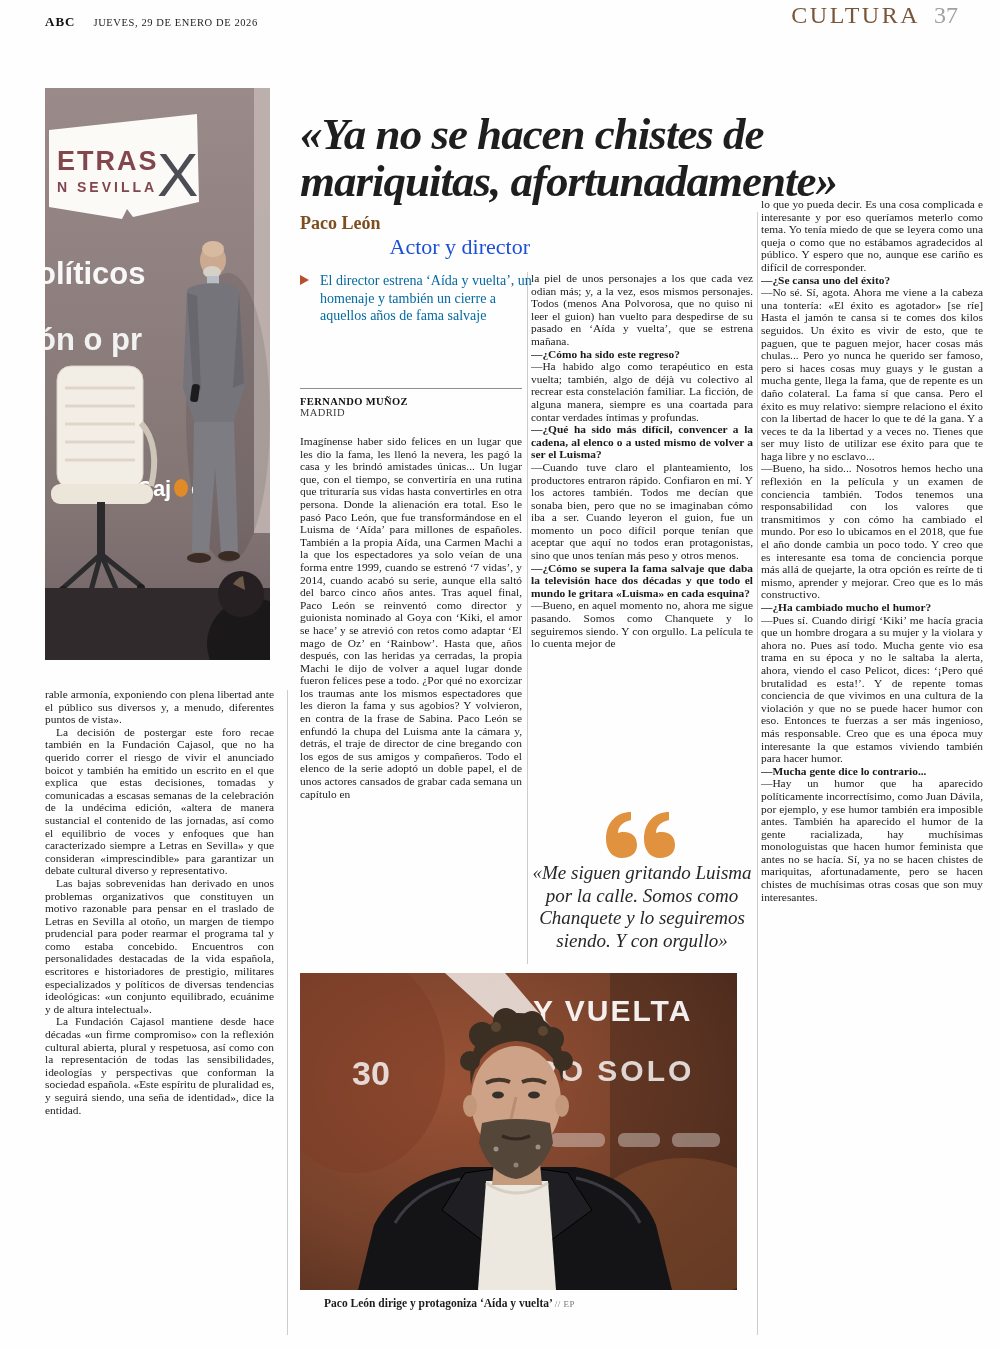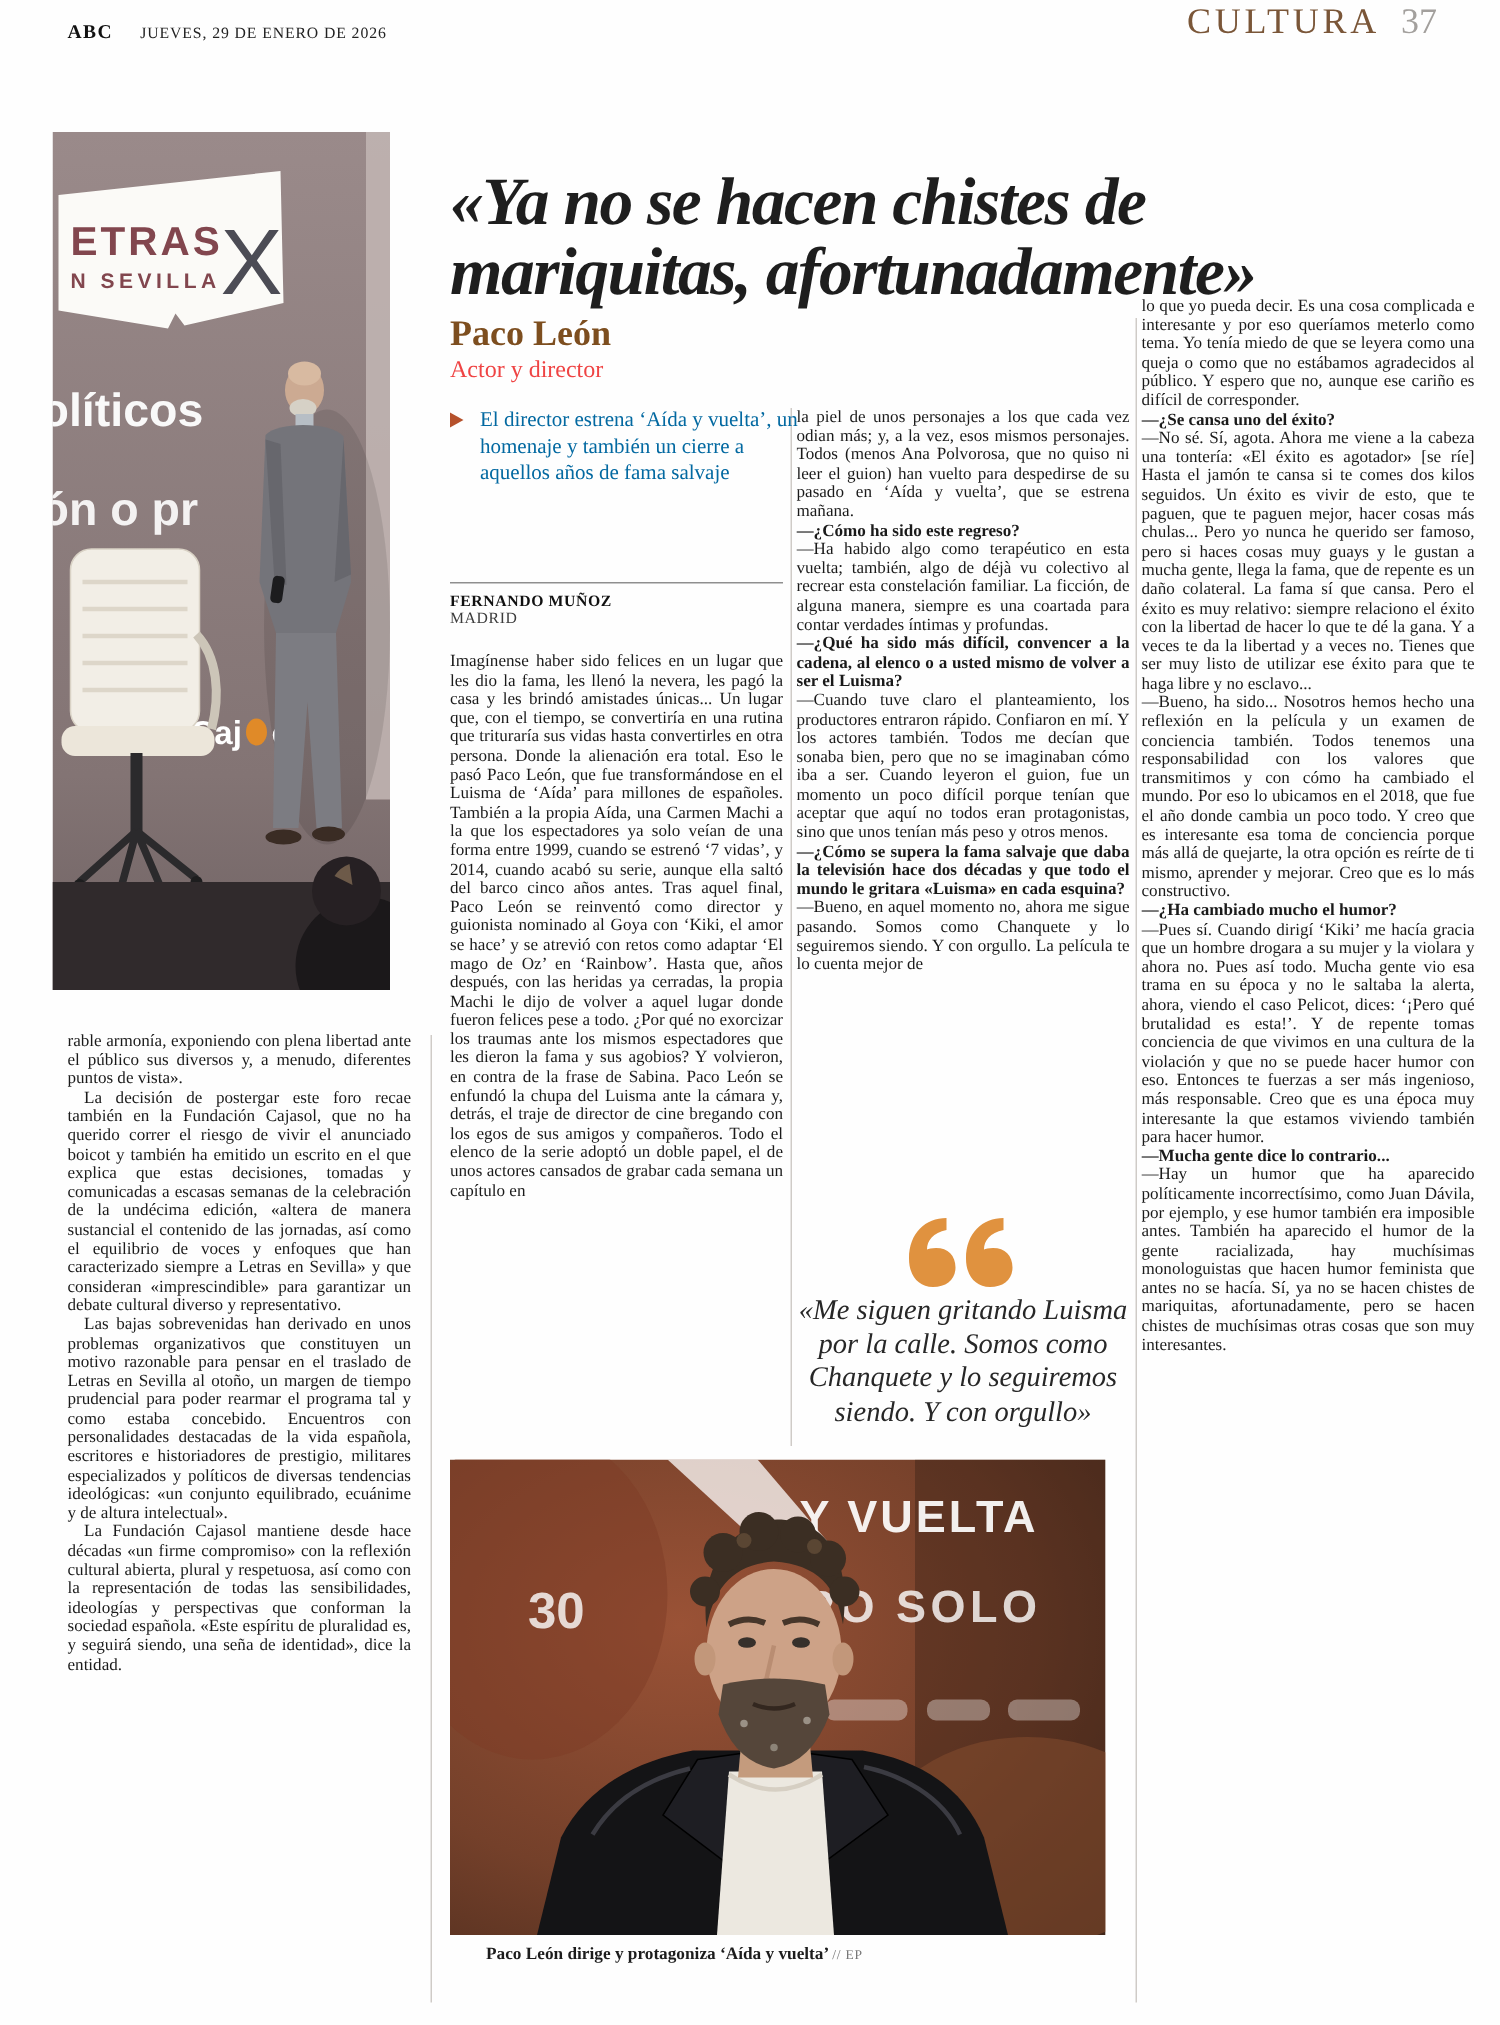--- a/index.html
+++ b/index.html
@@ -16,22 +16,22 @@
   
   .body-text{font-size:11.4px;line-height:12.6px;text-align:justify;
              hyphens:auto;-webkit-hyphens:auto;overflow:hidden;}
   .body-text p{margin:0;}
   .body-text p.ind{text-indent:11px;}
   .body-text p.q{font-weight:700;}
 
   
   .headline{font-style:italic;font-weight:700;font-size:45px;line-height:47px;
             letter-spacing:-1px;color:#1e1e1e;margin-top:21px;}
-  .author-name{font-weight:700;font-size:24px;color:#7d4e1f;line-height:28px;}
-  .author-role{font-size:16px;color:#ef4444;line-height:20px;}
+  .author-name{font-weight:700;font-size:18px;color:#7d4e1f;line-height:28px;}
+  .author-role{font-size:22px;color:#1d4ed8;line-height:20px;text-align:right;}
 
   
   .deck{font-size:14px;line-height:17.6px;color:#0369a1;padding-left:20px;position:relative;}
   .deck .arr{position:absolute;left:0;top:3px;width:0;height:0;
              border-left:9px solid #b5512c;border-top:5.5px solid transparent;border-bottom:5.5px solid transparent;}
   .byline-rule{border-top:1px solid #8f8f8f;}
   .byline-name{font-weight:700;font-size:10.5px;letter-spacing:.4px;color:#111;}
   .byline-place{font-size:10.5px;letter-spacing:.4px;color:#3c3c3c;}
 
   
@@ -52,21 +52,21 @@
 
   <div class="abs" style="left:45px;top:12px;">
     <span class="hdr-brand">ABC</span>
     <span class="hdr-date" style="margin-left:14px;">JUEVES, 29 DE ENERO DE 2026</span>
   </div>
   <div class="abs" style="right:42px;top:2px;">
     <span class="hdr-section">CULTURA</span>
     <span class="hdr-page">37</span>
   </div>
 
-  <div class="abs" style="left:35px;top:88px;width:225px;height:572px;">
+  <div class="abs" style="left:45px;top:88px;width:225px;height:572px;">
     <svg width="225" height="572" viewBox="0 0 225 572">
       <defs>
         <linearGradient id="stageBg" x1="0" y1="0" x2="0" y2="1">
           <stop offset="0" stop-color="#9a8a8a"></stop>
             <stop offset="0.75" stop-color="#837474"></stop>
             <stop offset="1" stop-color="#6f6263"></stop>
         </linearGradient>
       </defs>
       <rect width="225" height="572" fill="url(#stageBg)"></rect>
       <rect x="209" y="0" width="16" height="445" fill="#c0b4b1" opacity="0.9"></rect>

